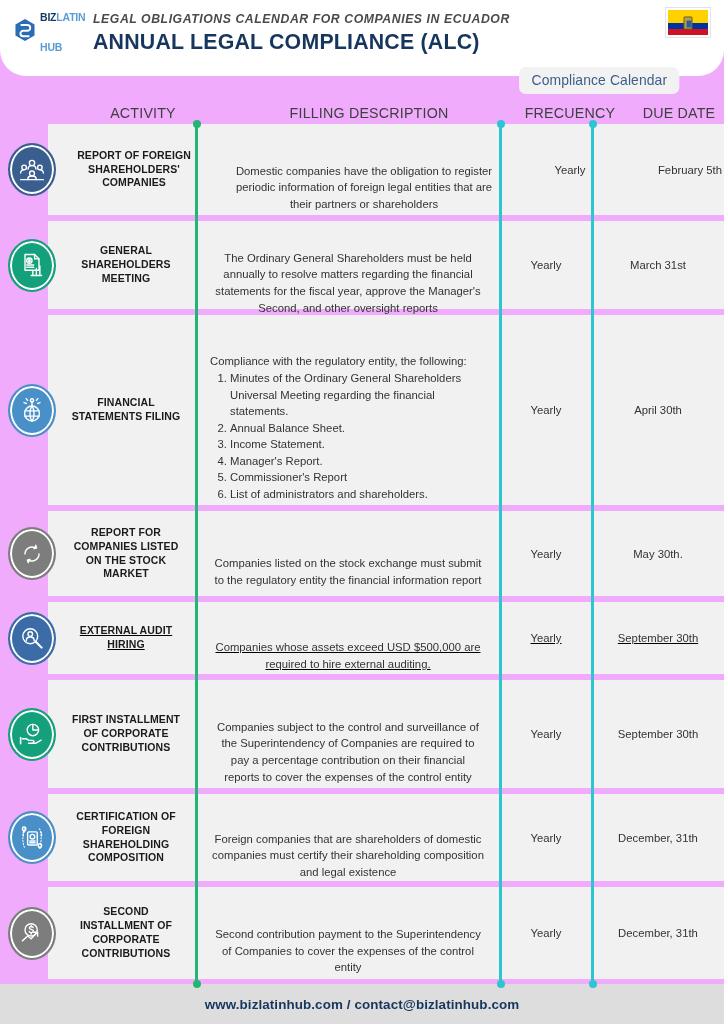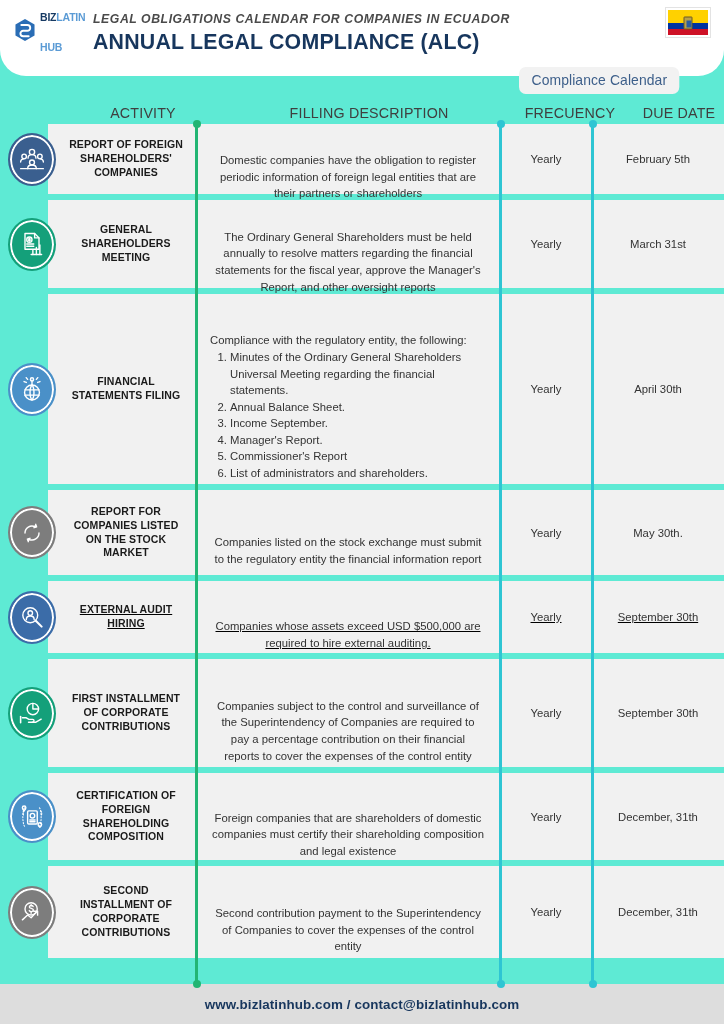--- a/index.html
+++ b/index.html
@@ -2,21 +2,21 @@
 <html><head>
 <meta charset="utf-8">
 <style>
   * { margin:0; padding:0; box-sizing:border-box; }
   html, body {
     width:724px; height:1024px;
     font-family:"Liberation Sans", sans-serif;
     background:#dcdcdc;
     overflow:hidden;
   }
-  .page { position:relative; width:724px; height:1024px; background:#5eead4; }
+  .page { position:relative; width:724px; height:1024px; background:#f0abfc; }
 
   
   .header-panel {
     position:absolute; top:0; left:0; width:724px; height:76px;
     background:#ffffff;
     border-bottom-left-radius:26px;
     border-bottom-right-radius:26px;
   }
   .logo { position:absolute; left:14px; top:8px; display:flex; align-items:center; gap:4px; }
   .logo-mark { width:22px; height:24px; position:relative; }
@@ -221,21 +221,21 @@
       <div class="dot top"></div>
       <div class="dot bot"></div>
   </div>
   <div class="vline vline-t2">
     <div class="bar"></div>
       <div class="dot top"></div>
       <div class="dot bot"></div>
   </div>
 
   <div class="rows" id="rows-container">
-      <div class="row" style="height: 70px;">
+      <div class="row" style="height: 91px; gap: 8px;">
         <div class="row-card"></div>
         <div class="icon-cell">
           <div class="icon-circle" style="background: rgb(58, 95, 143); border-color: rgb(58, 95, 143);">
             <svg viewBox="0 0 32 32">
               <circle cx="16" cy="8" r="3" fill="none" stroke="#ffffff" stroke-width="1.6" stroke-linecap="round" stroke-linejoin="round"></circle>
               <path d="M11.5 15c0-2.5 2-4 4.5-4s4.5 1.5 4.5 4" fill="none" stroke="#ffffff" stroke-width="1.6" stroke-linecap="round" stroke-linejoin="round"></path>
         <circle cx="7" cy="13" r="2.6" fill="none" stroke="#ffffff" stroke-width="1.6" stroke-linecap="round" stroke-linejoin="round"></circle>
               <path d="M3 19.5c0-2.3 1.8-3.7 4-3.7" fill="none" stroke="#ffffff" stroke-width="1.6" stroke-linecap="round" stroke-linejoin="round"></path>
         <circle cx="25" cy="13" r="2.6" fill="none" stroke="#ffffff" stroke-width="1.6" stroke-linecap="round" stroke-linejoin="round"></circle>
               <path d="M29 19.5c0-2.3-1.8-3.7-4-3.7" fill="none" stroke="#ffffff" stroke-width="1.6" stroke-linecap="round" stroke-linejoin="round"></path>
@@ -259,21 +259,21 @@
               <path d="M19 4v5h5" fill="none" stroke="#ffffff" stroke-width="1.6" stroke-linecap="round" stroke-linejoin="round"></path>
         <circle cx="13" cy="11" r="3" fill="none" stroke="#ffffff" stroke-width="1.6" stroke-linecap="round" stroke-linejoin="round"></circle>
               <path d="M13 9.3v3.4M12 10.2h2M12 11.8h2" fill="none" stroke="#ffffff" stroke-width="1.6" stroke-linecap="round" stroke-linejoin="round"></path>
         <path d="M10 16h8M10 18.5h8" fill="none" stroke="#ffffff" stroke-width="1.6" stroke-linecap="round" stroke-linejoin="round"></path>
         <path d="M17 28v-5M21 28v-8M25 28v-11" fill="none" stroke="#ffffff" stroke-width="1.6" stroke-linecap="round" stroke-linejoin="round"></path>
               <path d="M15 28h12" fill="none" stroke="#ffffff" stroke-width="1.6" stroke-linecap="round" stroke-linejoin="round"></path>
             </svg>
           </div>
         </div>
         <div class="activity-cell">GENERAL SHAREHOLDERS MEETING</div>
-        <div class="desc-cell">The Ordinary General Shareholders must be held annually to resolve matters regarding the financial statements for the fiscal year, approve the Manager's Report, and other oversight reports</div>
+        <div class="desc-cell">The Ordinary General Shareholders must be held annually to resolve matters regarding the financial statements for the fiscal year, approve the Manager's Second, and other oversight reports</div>
         <div class="freq-cell">Yearly</div>
         <div class="due-cell">March 31st</div>
       </div>
       <div class="row" style="height: 190px;">
         <div class="row-card"></div>
         <div class="icon-cell">
           <div class="icon-circle" style="background: rgb(74, 144, 200); border-color: rgb(74, 144, 200);">
             <svg viewBox="0 0 32 32">
               <circle cx="16" cy="20" r="8.5" fill="none" stroke="#ffffff" stroke-width="1.6" stroke-linecap="round" stroke-linejoin="round"></circle>
         <path d="M16 11.5c3 3.2 3 13.8 0 17M16 11.5c-3 3.2-3 13.8 0 17" fill="none" stroke="#ffffff" stroke-width="1.6" stroke-linecap="round" stroke-linejoin="round"></path>
@@ -284,21 +284,21 @@
             </svg>
           </div>
         </div>
         <div class="activity-cell">FINANCIAL STATEMENTS FILING</div>
         <div class="desc-cell listmode">
           <div>
             <span class="desc-intro">Compliance with the regulatory entity, the following:</span>
             <ol class="desc-list">
               <li>Minutes of the Ordinary General Shareholders Universal Meeting regarding the financial statements.</li>
               <li>Annual Balance Sheet.</li>
-              <li>Income September.</li>
+              <li>Income Statement.</li>
               <li>Manager's Report.</li>
               <li>Commissioner's Report</li>
               <li>List of administrators and shareholders.</li>
             </ol>
           </div>
         </div>
         <div class="freq-cell">Yearly</div>
         <div class="due-cell">April 30th</div>
       </div>
       <div class="row" style="height: 85px;">

